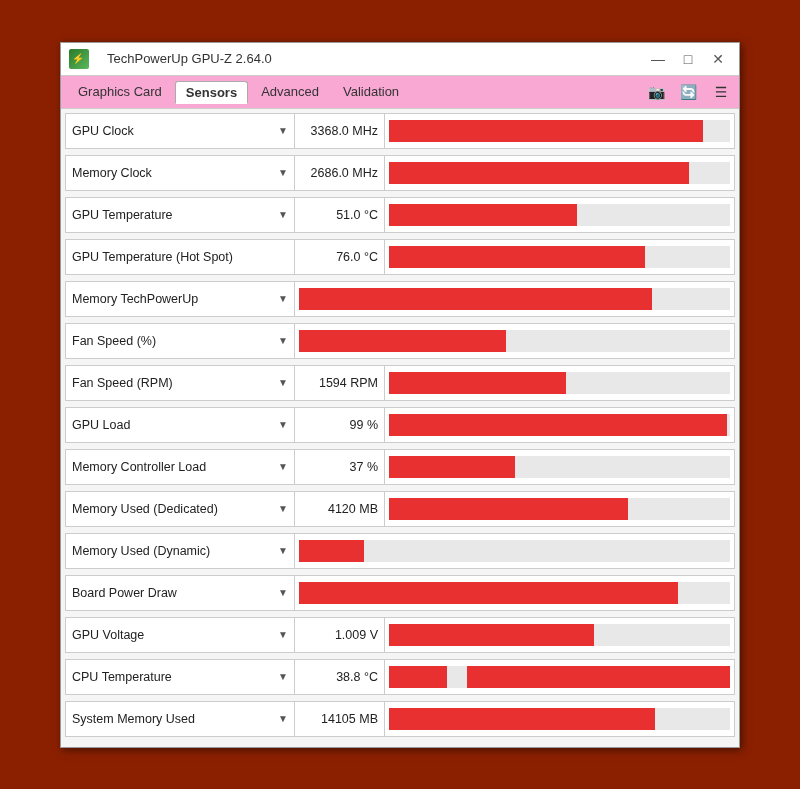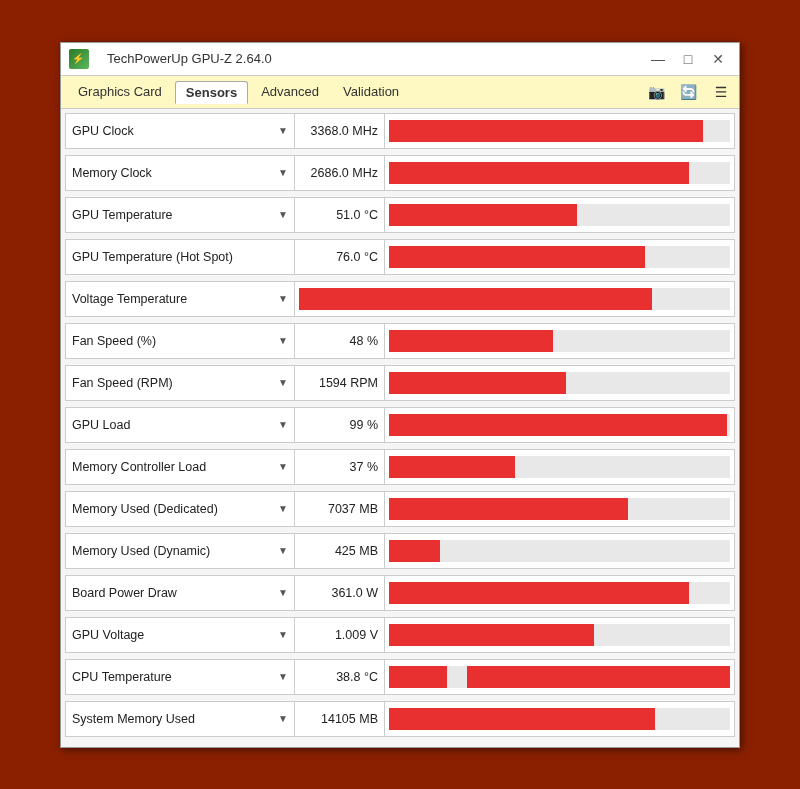--- a/index.html
+++ b/index.html
@@ -59,21 +59,21 @@
       align-items: center;
       justify-content: center;
       background: none;
       border: none;
       cursor: pointer;
       font-size: 14px;
       color: #555;
     }
 
     .menu-bar {
-      background: #fef9c3;
+      background: #f9a8d4;
       display: flex;
       align-items: center;
       padding: 4px 6px;
       border-bottom: 1px solid #ccc;
       gap: 2px;
     }
     .menu-tab {
       padding: 3px 10px;
       cursor: pointer;
       font-size: 13px;
@@ -244,35 +244,34 @@
         </div>
         <div class="sensor-value">76.0 °C</div>
         <div class="sensor-bar-container">
           <div class="sensor-bar-wrapper">
             <div class="sensor-bar-fill" style="width: 75%;"></div>
           </div>
         </div>
       </div>
       <div class="sensor-row">
         <div class="sensor-label">
-          <span>Voltage Temperature</span>
+          <span>Memory TechPowerUp</span>
           <span class="dropdown-arrow">▼</span>
         </div>
         <div class="sensor-bar-container">
           <div class="sensor-bar-wrapper">
             <div class="sensor-bar-fill" style="width: 82%;"></div>
           </div>
         </div>
       </div>
       <div class="sensor-row">
         <div class="sensor-label">
           <span>Fan Speed (%)</span>
           <span class="dropdown-arrow">▼</span>
         </div>
-        <div class="sensor-value">48 %</div>
         <div class="sensor-bar-container">
           <div class="sensor-bar-wrapper">
             <div class="sensor-bar-fill" style="width: 48%;"></div>
           </div>
         </div>
       </div>
       <div class="sensor-row">
         <div class="sensor-label">
           <span>Fan Speed (RPM)</span>
           <span class="dropdown-arrow">▼</span>
@@ -306,45 +305,43 @@
           <div class="sensor-bar-wrapper">
             <div class="sensor-bar-fill" style="width: 37%;"></div>
           </div>
         </div>
       </div>
       <div class="sensor-row">
         <div class="sensor-label">
           <span>Memory Used (Dedicated)</span>
           <span class="dropdown-arrow">▼</span>
         </div>
-        <div class="sensor-value">7037 MB</div>
+        <div class="sensor-value">4120 MB</div>
         <div class="sensor-bar-container">
           <div class="sensor-bar-wrapper">
             <div class="sensor-bar-fill" style="width: 70%;"></div>
           </div>
         </div>
       </div>
       <div class="sensor-row">
         <div class="sensor-label">
           <span>Memory Used (Dynamic)</span>
           <span class="dropdown-arrow">▼</span>
         </div>
-        <div class="sensor-value">425 MB</div>
         <div class="sensor-bar-container">
           <div class="sensor-bar-wrapper">
             <div class="sensor-bar-fill" style="width: 15%;"></div>
           </div>
         </div>
       </div>
       <div class="sensor-row">
         <div class="sensor-label">
           <span>Board Power Draw</span>
           <span class="dropdown-arrow">▼</span>
         </div>
-        <div class="sensor-value">361.0 W</div>
         <div class="sensor-bar-container">
           <div class="sensor-bar-wrapper">
             <div class="sensor-bar-fill" style="width: 88%;"></div>
           </div>
         </div>
       </div>
       <div class="sensor-row">
         <div class="sensor-label">
           <span>GPU Voltage</span>
           <span class="dropdown-arrow">▼</span>

